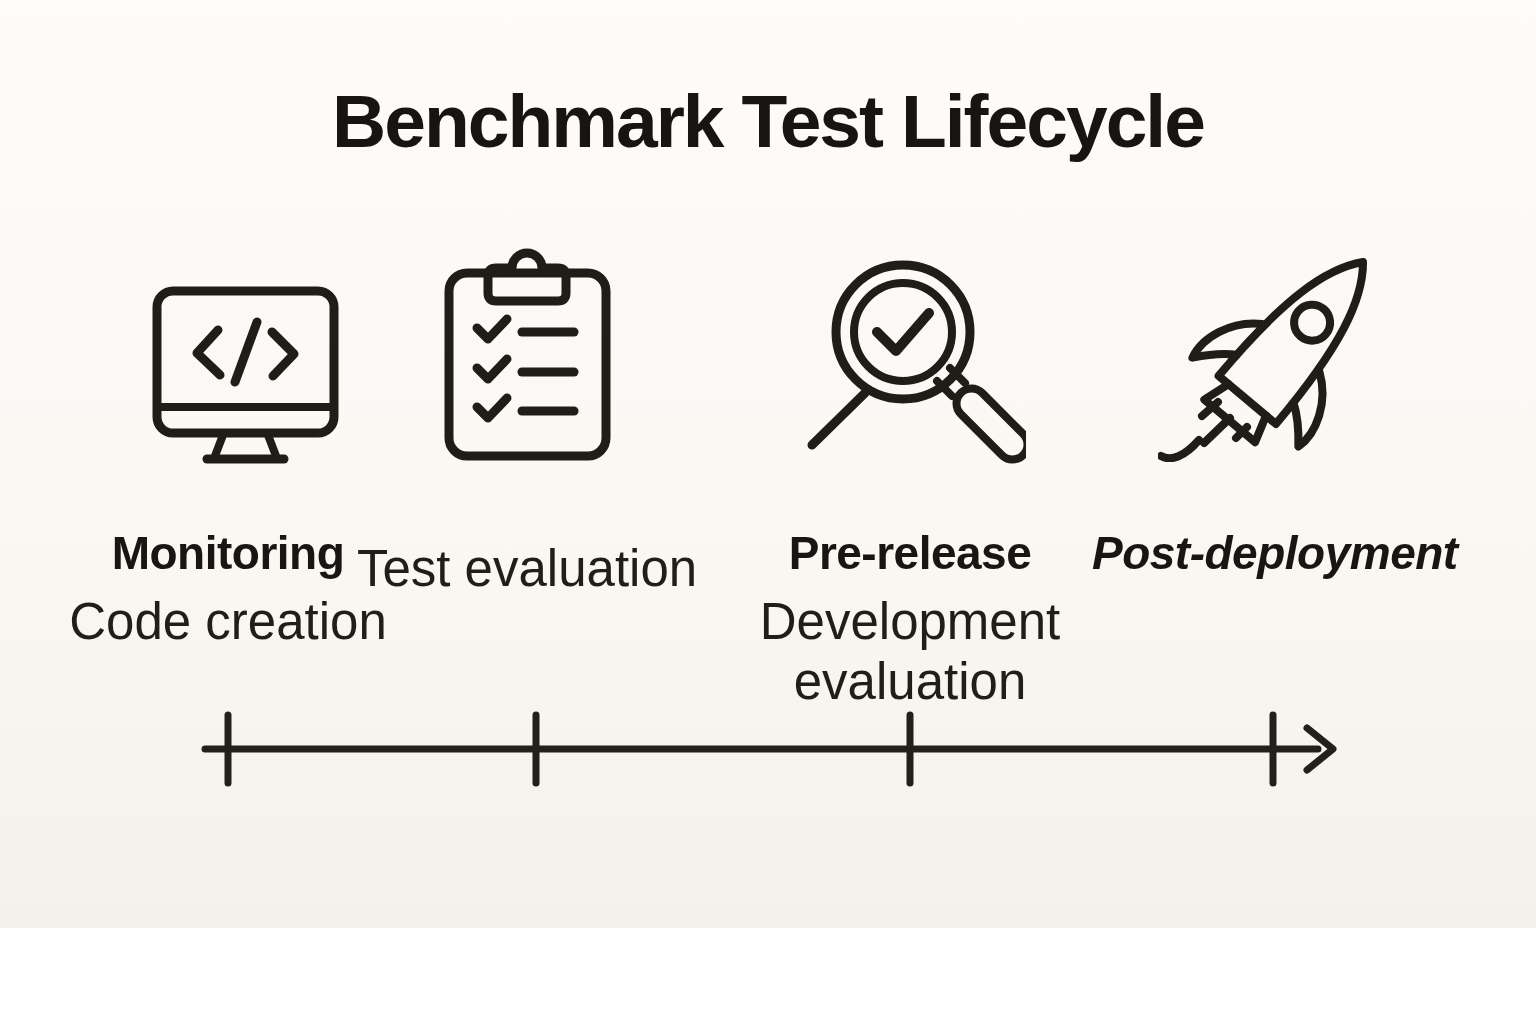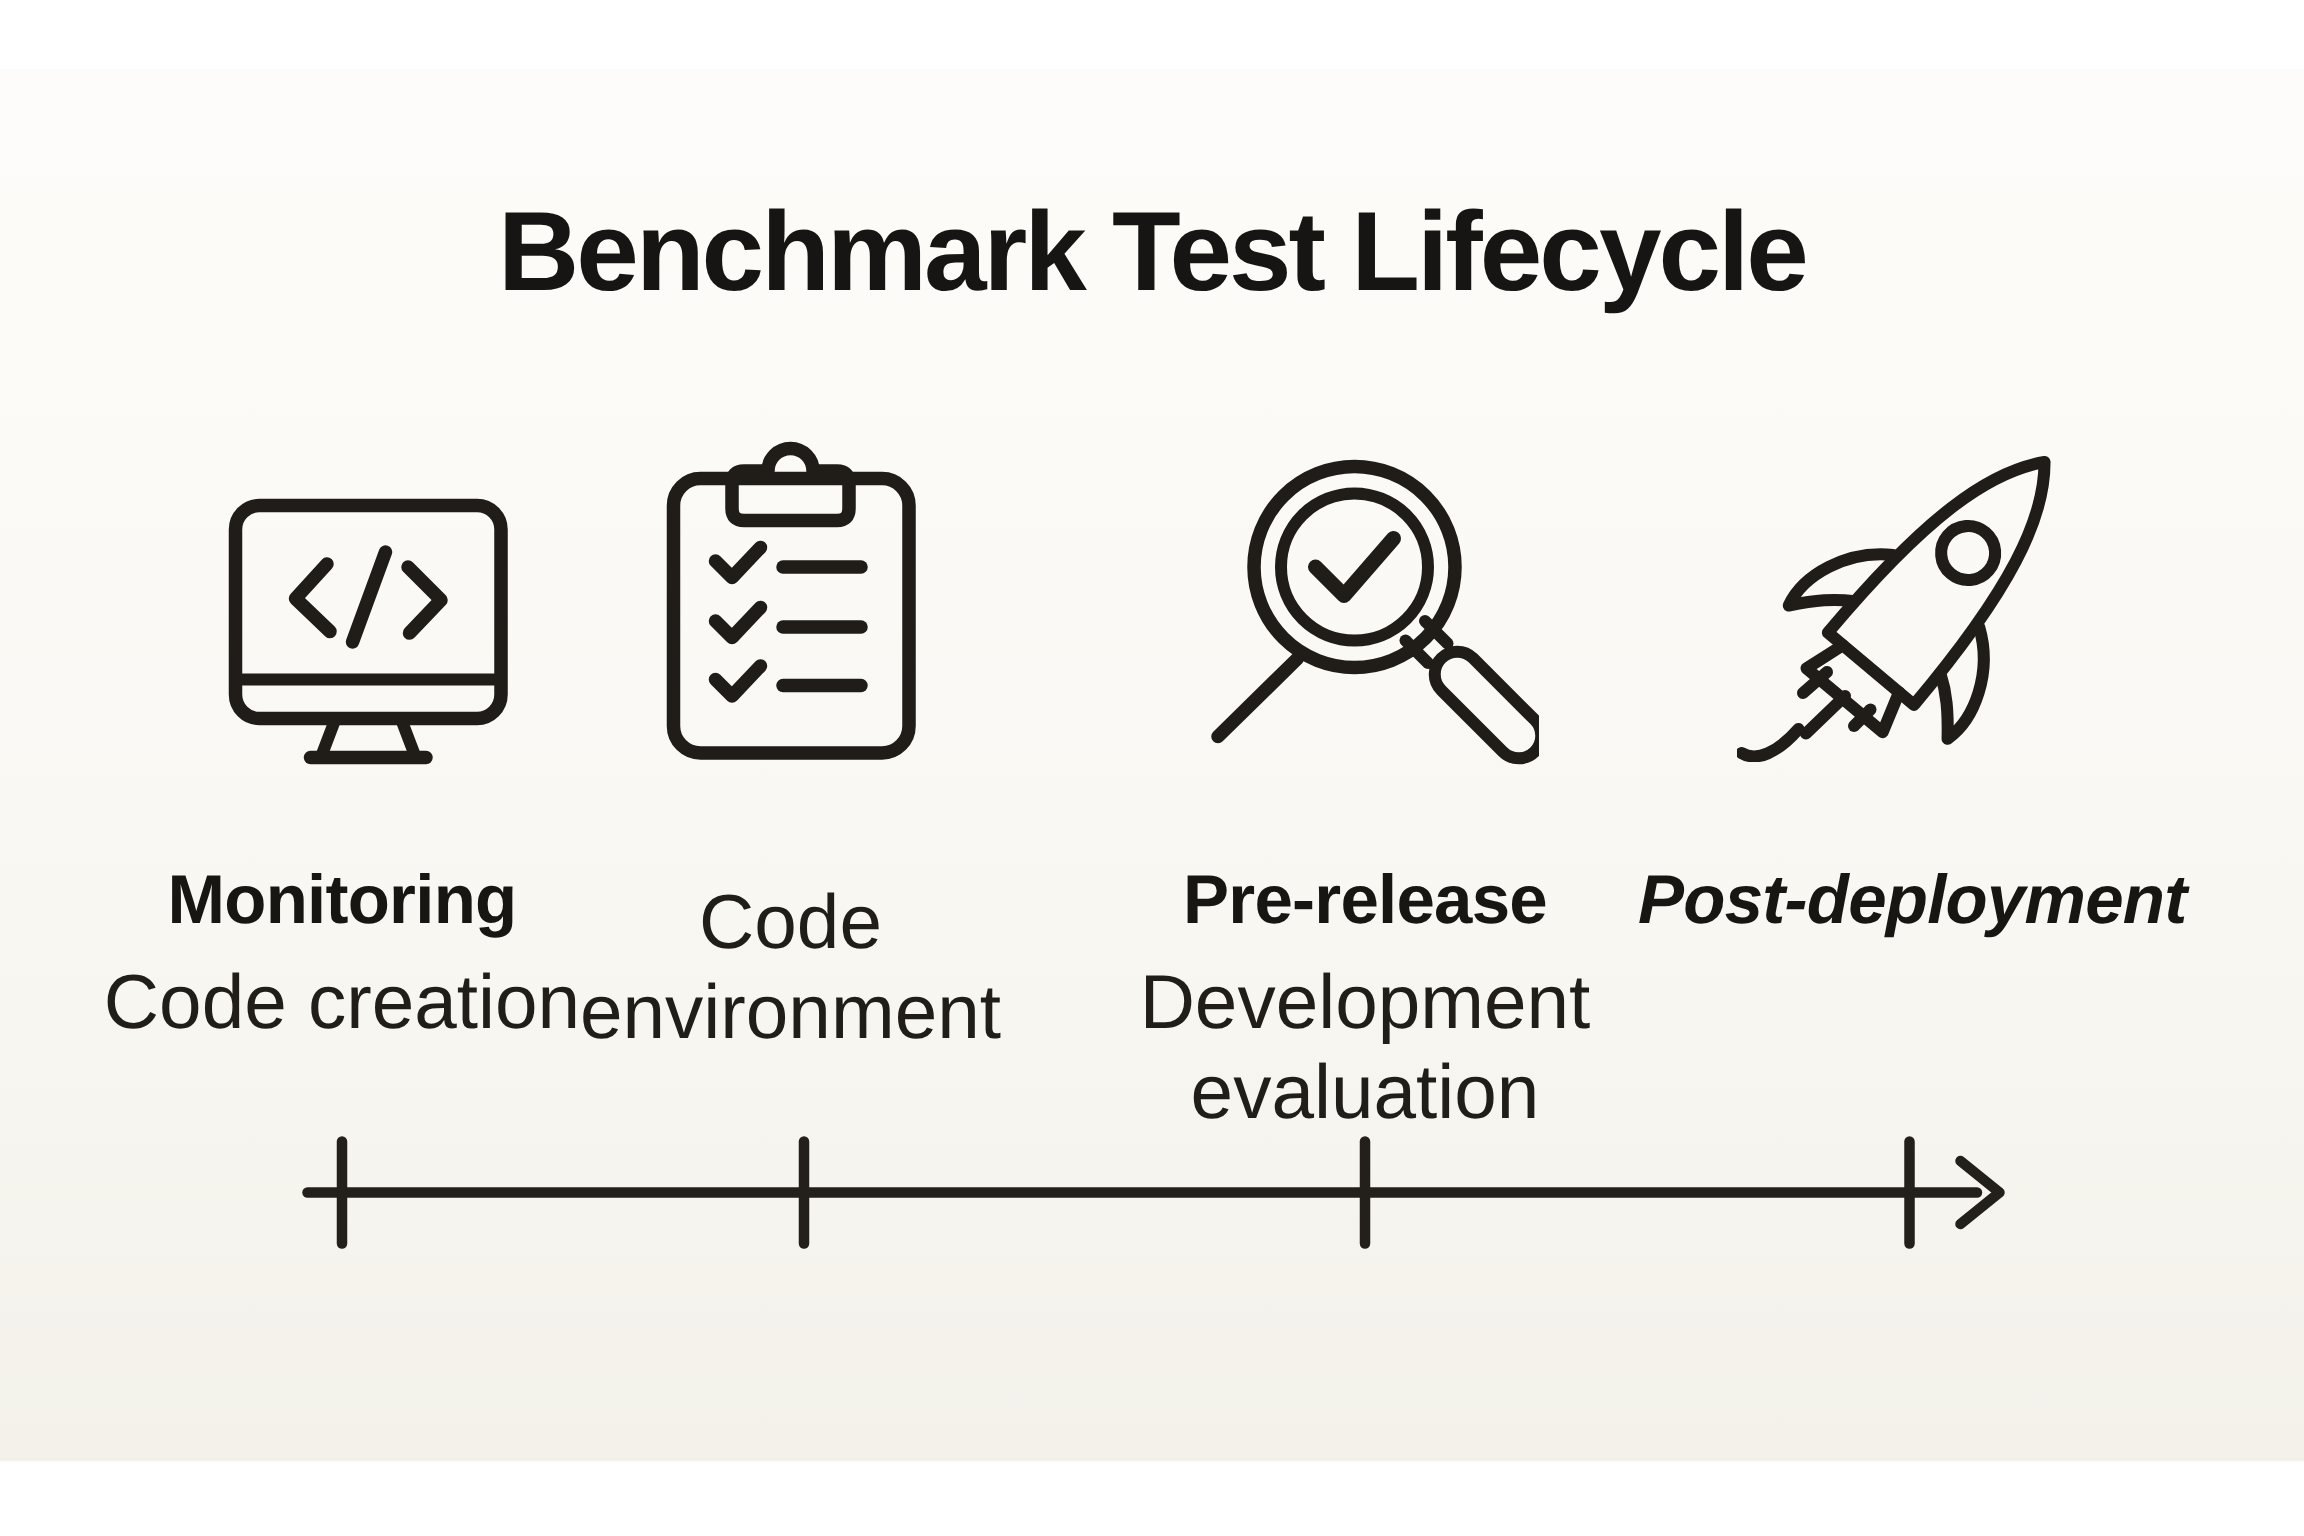--- a/index.html
+++ b/index.html
@@ -3,21 +3,20 @@
 <meta charset="utf-8">
 <style>
   html,body{margin:0;padding:0;}
   .canvas{
     position:relative;
     width:1536px;height:928px;
     overflow:hidden;
     background:linear-gradient(180deg,#fdfcfa 0%,#faf8f3 55%,#f3f1ea 100%);
     font-family:"Liberation Sans",sans-serif;
     color:#1b1815;
-    margin-top:46px;
   }
   .title{
     position:absolute;
     left:0;top:78px;width:1536px;
     margin:0;
     text-align:center;
     font-size:75px;
     font-weight:700;
     letter-spacing:-2px;
     color:#171513;
@@ -103,21 +102,21 @@
     <line x1="46" y1="193" x2="72" y2="168" stroke-width="8"></line>
     <line x1="78" y1="188" x2="89" y2="177" stroke-width="8"></line>
     <path d="M3,206 C13,212 27,206 41,190" stroke-width="8"></path>
   </svg>
 
   <div class="stage stage-1">
     <div class="stage-label">Monitoring</div>
     <div class="stage-sublabel">Code creation</div>
   </div>
   <div class="stage stage-2">
-    <div class="stage-sublabel">Code environment</div>
+    <div class="stage-sublabel">Test evaluation</div>
   </div>
   <div class="stage stage-3">
     <div class="stage-label">Pre-release</div>
     <div class="stage-sublabel">Development evaluation</div>
   </div>
   <div class="stage stage-4">
     <div class="stage-label">Post-deployment</div>
   </div>
 
   <svg class="timeline" width="1160" height="100" viewBox="0 0 1160 100">

